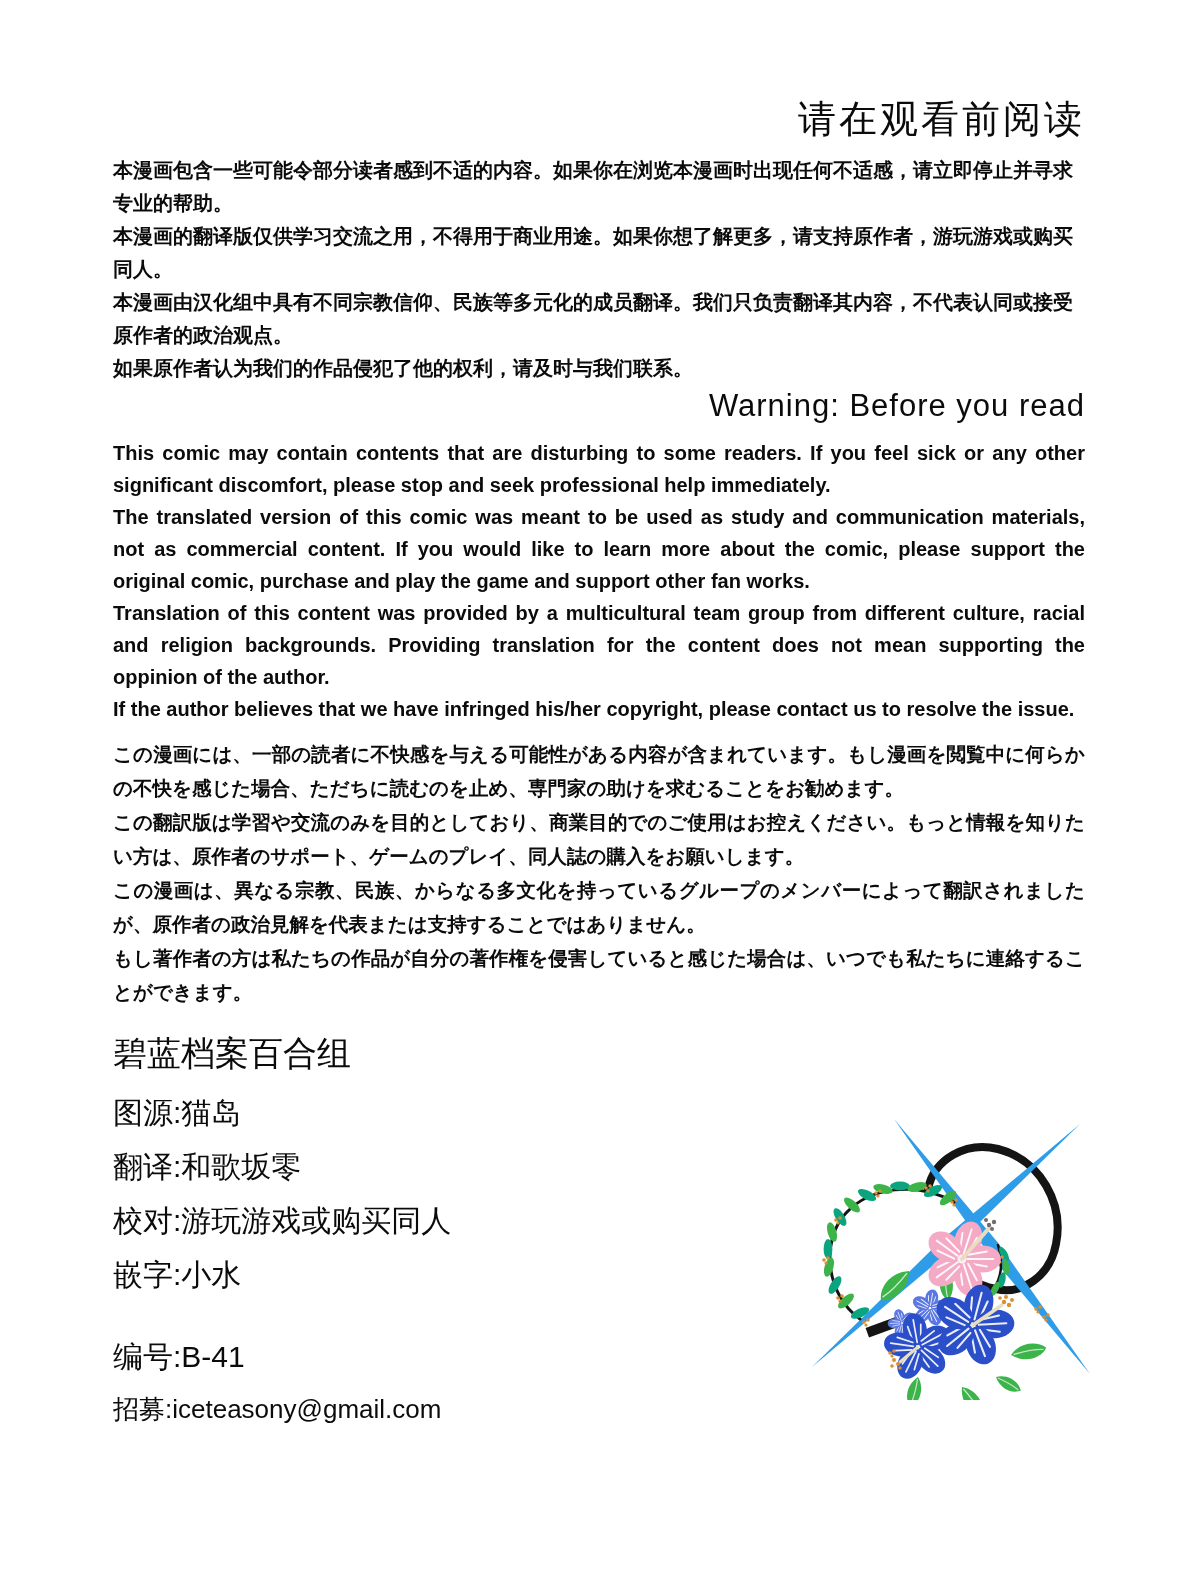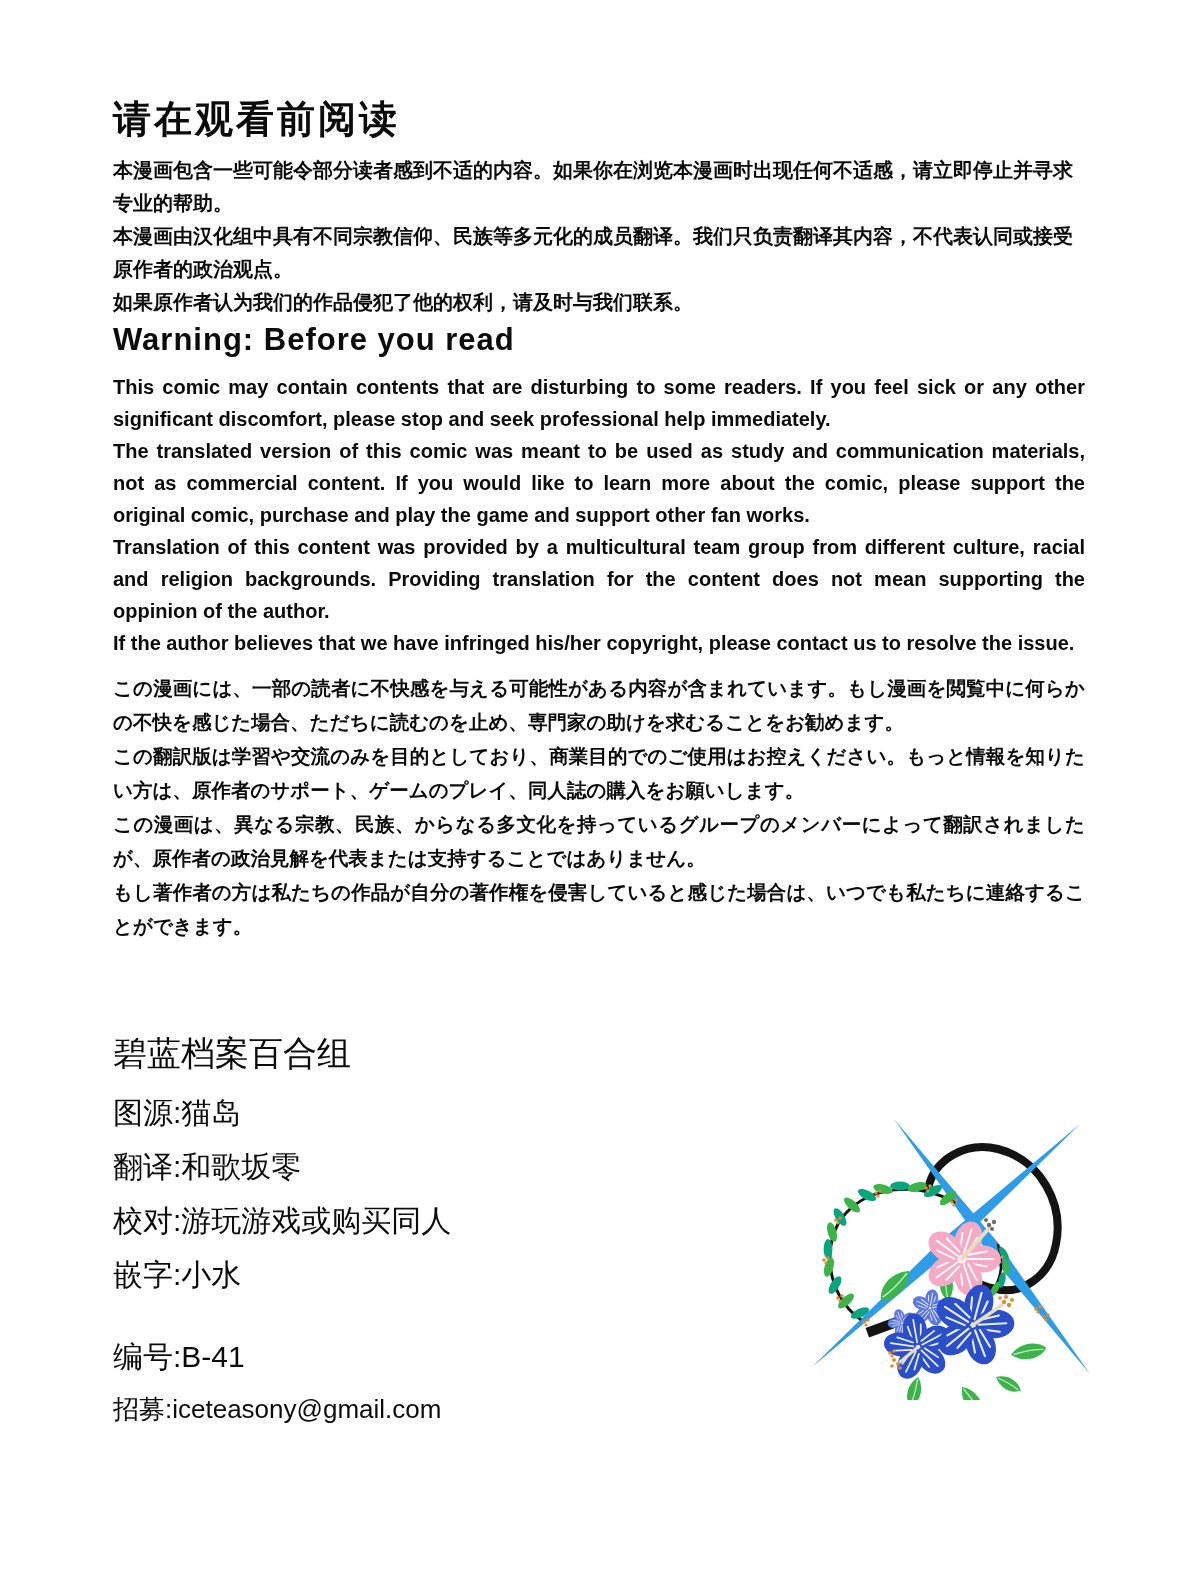--- a/index.html
+++ b/index.html
@@ -11,22 +11,22 @@
     position:relative;
     overflow:hidden;
   }
   .content{
     position:absolute;
     left:113px;
     width:972px;
     top:0;
   }
   .sec-title{
-    text-align:left;
-    font-weight:700;
+    text-align:right;
+    font-weight:400;
   }
   .cn-title{
     margin-top:96px;
     font-size:38px;
     line-height:46px;
     letter-spacing:3px;
   }
   .cn-body{
     margin-top:12px;
     font-size:20px;
@@ -107,20 +107,21 @@
   .c-stamen{stroke:var(--stamen-cream);stroke-linecap:round;fill:none;}
 </style>
 </head>
 <body style="background: rgb(255, 255, 255); color: rgb(11, 11, 11);">
 
 <div class="content">
 
   <div class="sec-title cn-title">请在观看前阅读</div>
   <div class="cn-body">
     <p>本漫画包含一些可能令部分读者感到不适的内容。如果你在浏览本漫画时出现任何不适感，请立即停止并寻求专业的帮助。</p>
+    <p>本漫画的翻译版仅供学习交流之用，不得用于商业用途。如果你想了解更多，请支持原作者，游玩游戏或购买同人。</p>
     <p>本漫画由汉化组中具有不同宗教信仰、民族等多元化的成员翻译。我们只负责翻译其内容，不代表认同或接受原作者的政治观点。</p>
     <p>如果原作者认为我们的作品侵犯了他的权利，请及时与我们联系。</p>
   </div>
 
   <div class="sec-title en-title">Warning: Before you read</div>
   <div class="en-body">
     <p>This comic may contain contents that are disturbing to some readers. If you feel sick or any other significant discomfort, please stop and seek professional help immediately.</p>
     <p>The translated version of this comic was meant to be used as study and communication materials, not as commercial content. If you would like to learn more about the comic, please support the original comic, purchase and play the game and support other fan works.</p>
     <p>Translation of this content was provided by a multicultural team group from different culture, racial and religion backgrounds. Providing translation for the content does not mean supporting the oppinion of the author.</p>
     <p>If the author believes that we have infringed his/her copyright, please contact us to resolve the issue.</p>

